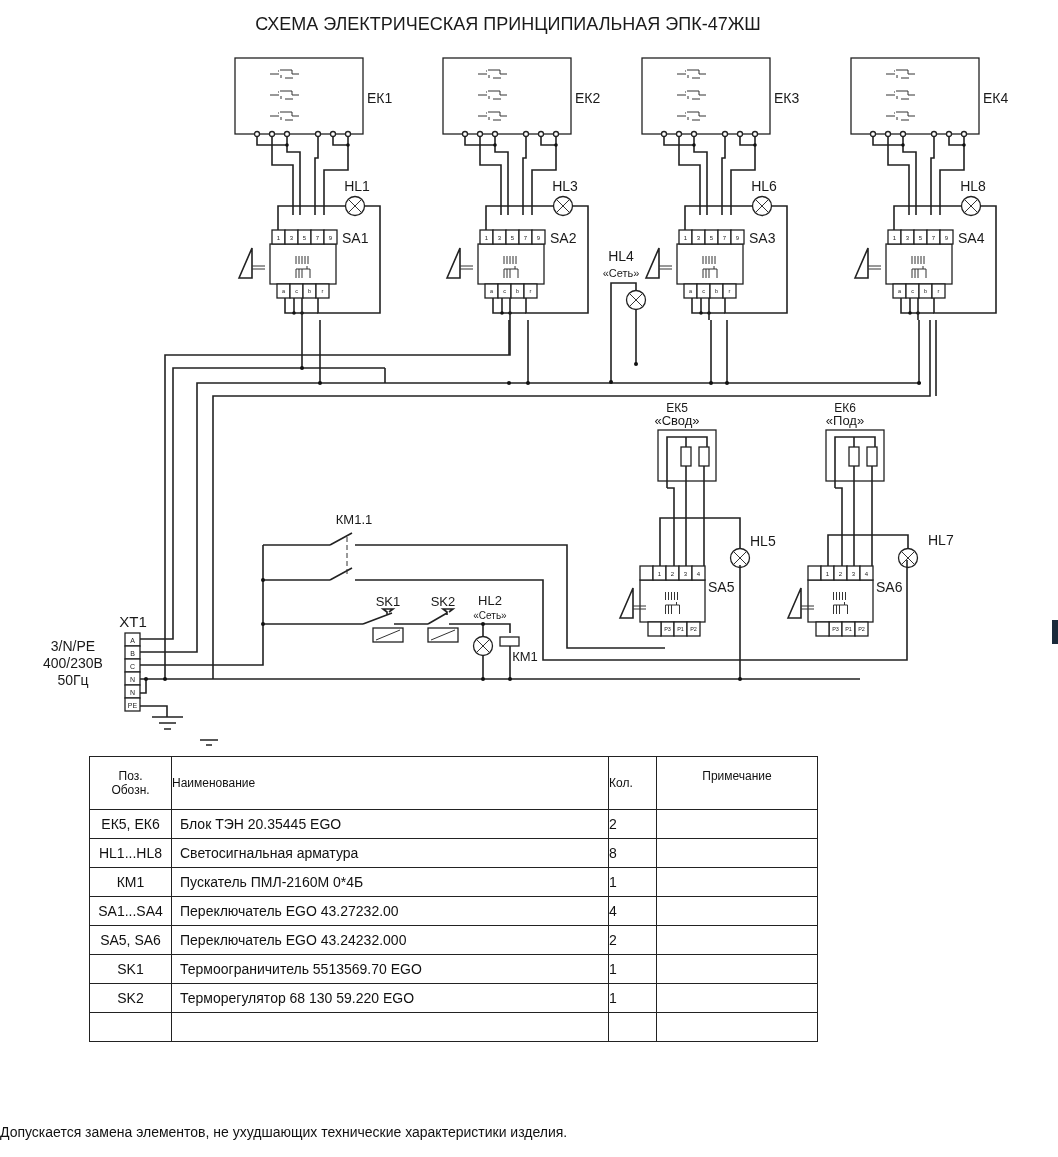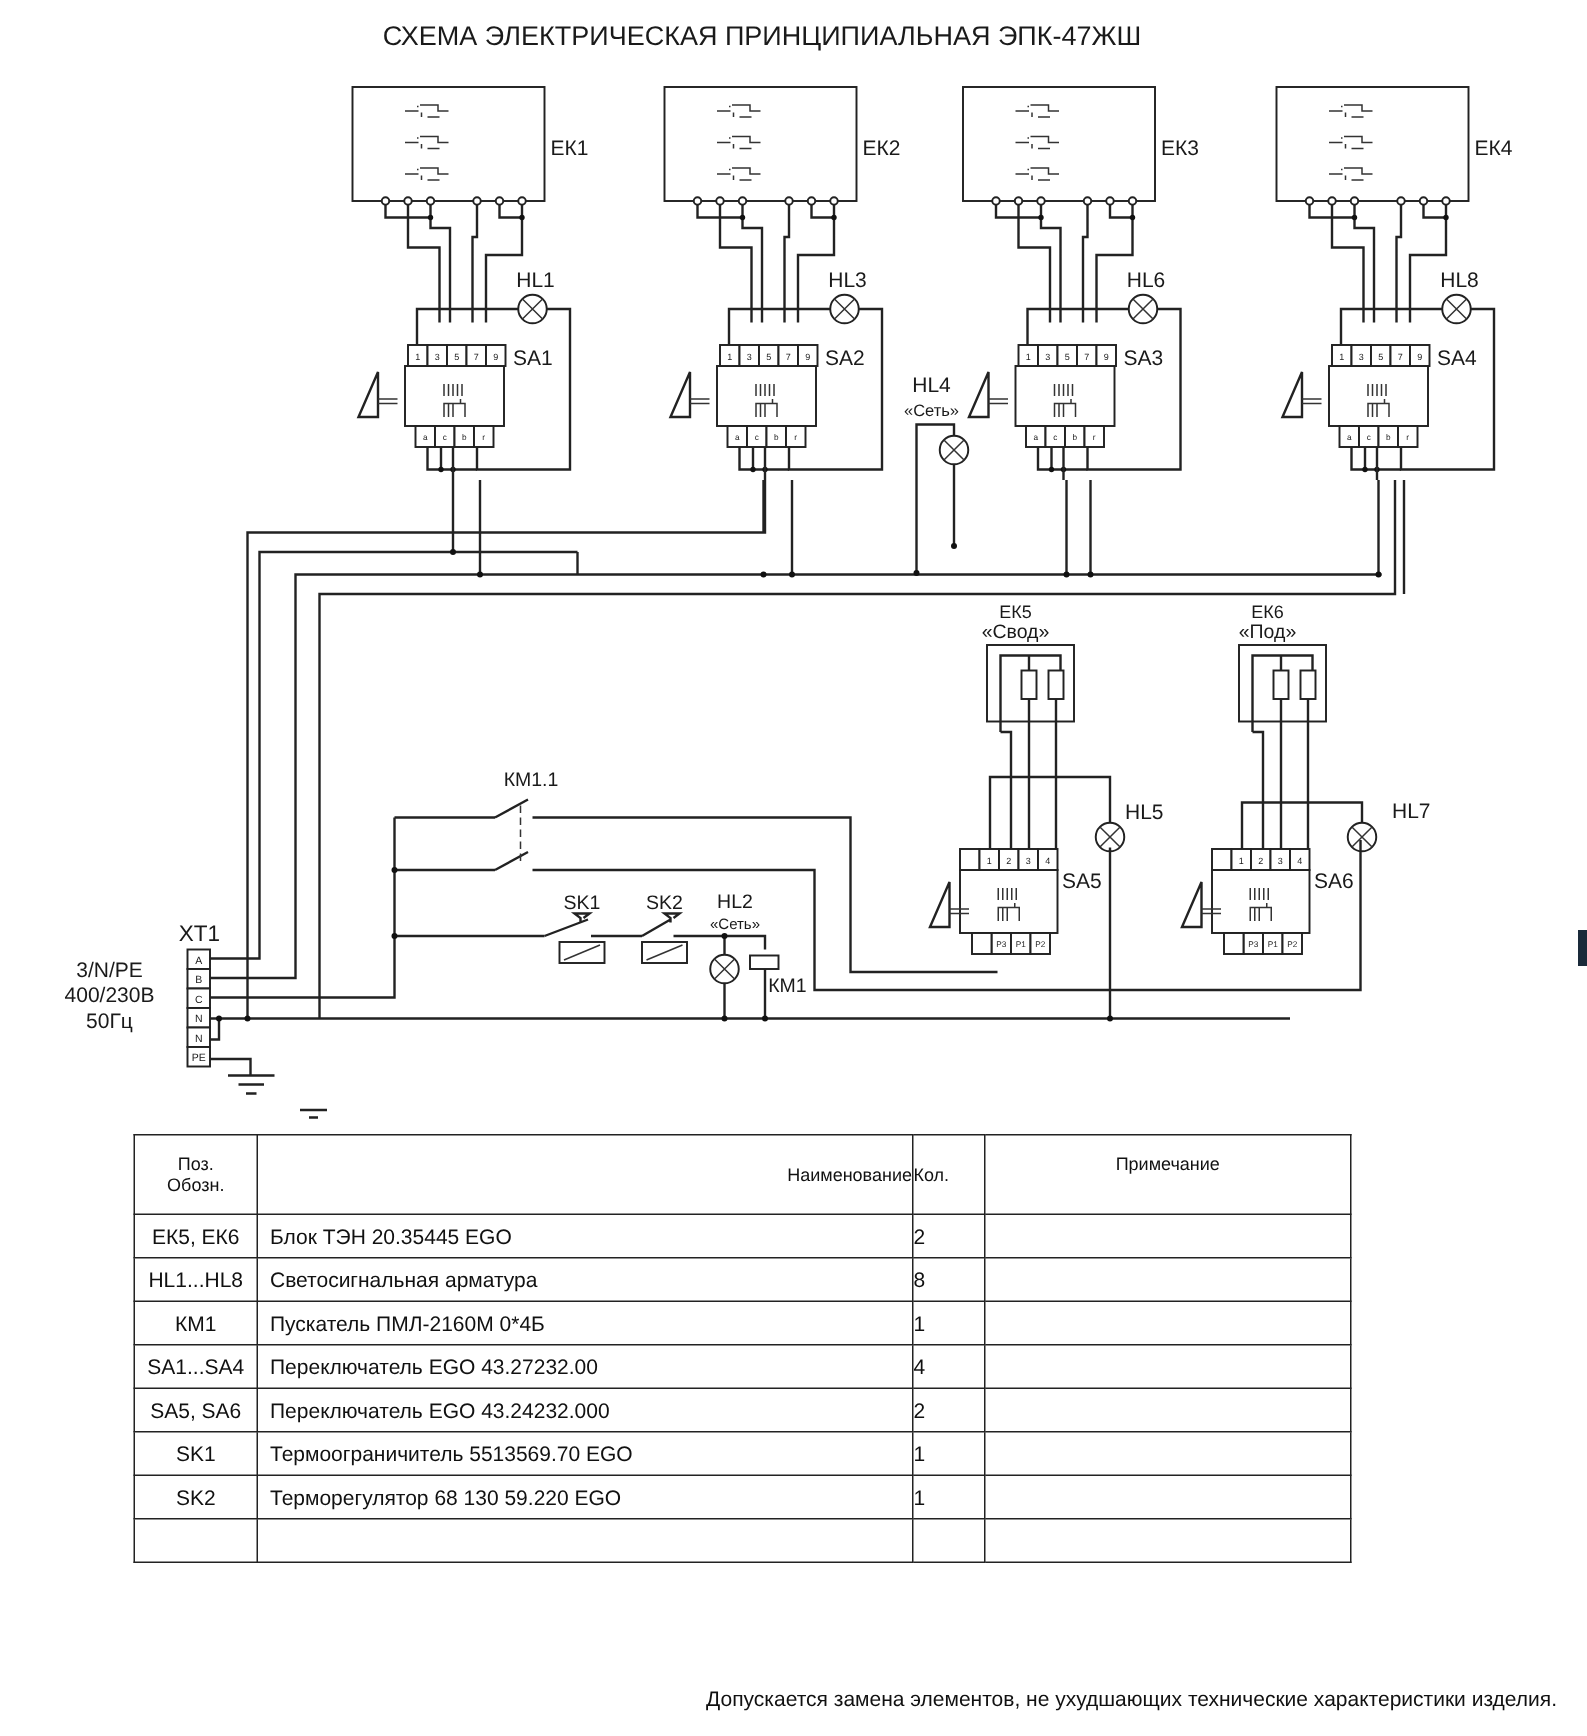--- a/index.html
+++ b/index.html
@@ -4,32 +4,32 @@
 <style>
   html, body { margin: 0; padding: 0; background: #ffffff; }
   body { width: 1058px; height: 1157px; position: relative; overflow: hidden;
          font-family: "Liberation Sans", sans-serif; color: #1a1a1a; }
   #schematic { position: absolute; left: 0; top: 0; }
   #schematic text { font-family: "Liberation Sans", sans-serif; fill: #1a1a1a; }
   .w { stroke: #222; stroke-width: 1.6; fill: none; }
   .b { stroke: #222; stroke-width: 1.3; fill: #fff; }
   .thin { stroke: #333; stroke-width: 1; fill: none; }
   .dot { fill: #111; }
-  .spec { position: absolute; left: 89px; top: 756px; width: 812px;
+  .spec { position: absolute; left: 89px; top: 756px; width: 729px;
           border-collapse: collapse; table-layout: fixed; }
   .spec td, .spec th { border: 1.5px solid #222; padding: 0; font-weight: normal;
           font-size: 14px; color: #111; }
   .spec th { font-size: 12px; height: 40px; vertical-align: middle; }
   .spec td { height: 28px; }
   .c-pos { width: 81px; text-align: center; }
   .c-name { width: 436px; text-align: left; padding-left: 8px !important; }
   .c-qty { width: 47px; text-align: left; }
   .c-note { text-align: center; }
   .footnote { position: absolute; left: 0; width: 1038px; top: 1124px;
-              text-align: right; font-size: 14px; color: #111; }
+              text-align: left; font-size: 14px; color: #111; }
   .edge-glyph { position: absolute; left: 1052px; top: 620px; width: 6px; height: 24px;
                 background: #1a2a3a; }
 </style>
 </head>
 <body>
 
 <svg id="schematic" width="1058" height="750" viewBox="0 0 1058 750">
   <text x="508" y="30" text-anchor="middle" font-size="18">СХЕМА ЭЛЕКТРИЧЕСКАЯ ПРИНЦИПИАЛЬНАЯ ЭПК-47ЖШ</text>
 
   <g id="burner-0" transform="translate(235,0)">
@@ -402,21 +402,21 @@
     <path class="w" d="M200 740 H218 M206 745 H212"></path>
     <circle class="dot" cx="146" cy="679" r="2"></circle>
       <circle class="dot" cx="165" cy="679" r="2"></circle>
   </g>
 </svg>
 
 <table class="spec">
   <thead>
     <tr>
       <th class="c-pos"><span>Поз.</span><br><span>Обозн.</span></th>
-      <th class="c-name" style="text-align:right;padding-left:0 !important">Наименование</th>
+      <th class="c-name" style="text-align:left;padding-left:0 !important">Наименование</th>
       <th class="c-qty">Кол.</th>
       <th class="c-note" style="vertical-align:top;padding-top:12px">Примечание</th>
     </tr>
   </thead>
   <tbody id="spec-body">
       <tr>
         <td class="c-pos">ЕК5, ЕК6</td>
         <td class="c-name">Блок ТЭН 20.35445 EGO</td>
         <td class="c-qty">2</td>
         <td class="c-note"></td>

